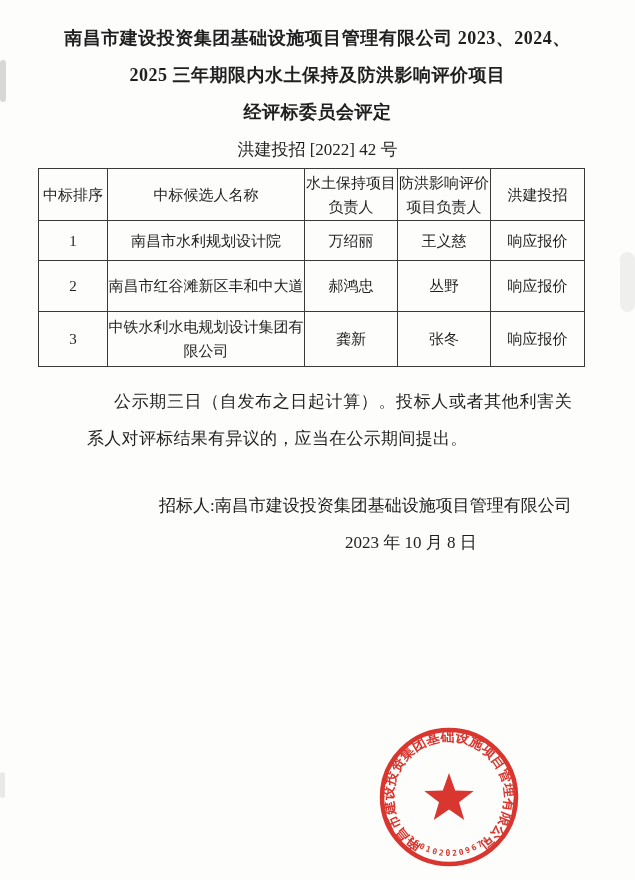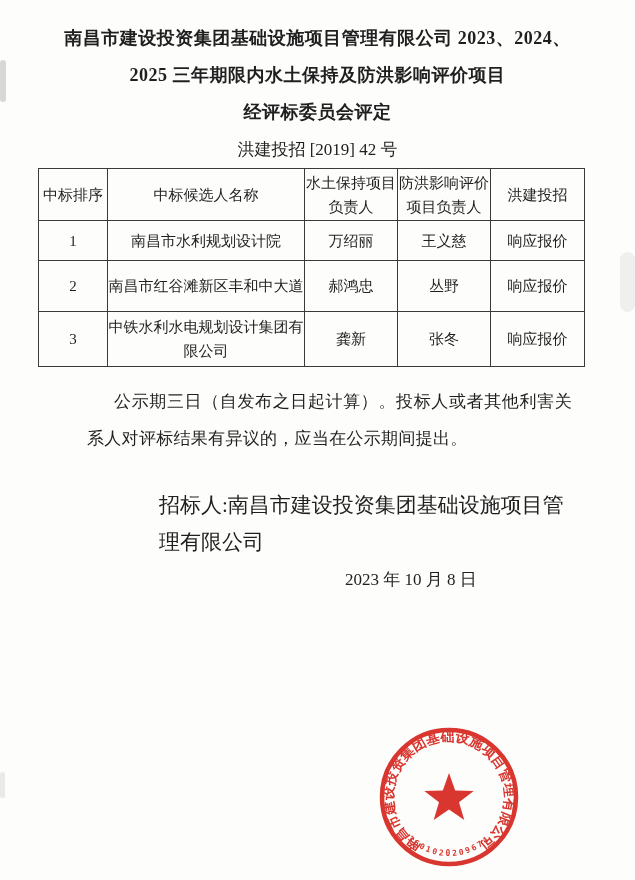--- a/index.html
+++ b/index.html
@@ -32,21 +32,21 @@
     border:1px solid #3a3a3a;text-align:center;vertical-align:middle;
     font-weight:400;line-height:24px;padding:1px 0;
     overflow:hidden;
   }
   tr.hdr{height:52px;}
   tr.r1{height:40px;}
   tr.r2{height:51px;}
   tr.r3{height:55px;}
   .after-table{margin-top:16px;margin-left:24px;}
   .plain-line{font-size:17px;line-height:37px;text-indent:27px;}
-  .bidder-line{font-size:21px;line-height:37px;padding-left:96px;margin-top:30px;}
+  .bidder-line{font-size:17px;line-height:37px;padding-left:96px;margin-top:30px;}
   .date-line{font-size:17px;line-height:37px;padding-left:282px;}
   .stamp{
     position:absolute;left:374px;top:722px;width:150px;height:150px;
     opacity:0.92;mix-blend-mode:multiply;pointer-events:none;
   }
   
   .artifact{position:absolute;background:#7a7a7a;pointer-events:none;}
   .a1{left:0;top:60px;width:6px;height:42px;opacity:.28;border-radius:3px;}
   .a2{left:620px;top:252px;width:15px;height:60px;opacity:.10;border-radius:8px;}
   .a3{left:0;top:772px;width:5px;height:26px;opacity:.15;border-radius:3px;}
@@ -61,21 +61,21 @@
   <div class="artifact a3"></div>
 
   <div class="content">
 
     <div class="title">
       <div>南昌市建设投资集团基础设施项目管理有限公司 2023、2024、</div>
       <div>2025 三年期限内水土保持及防洪影响评价项目</div>
       <div>经评标委员会评定</div>
     </div>
 
-    <div class="doc-number">洪建投招 [2019] 42 号</div>
+    <div class="doc-number">洪建投招 [2022] 42 号</div>
 
 
     <table class="bid-table">
       <colgroup>
         <col style="width:69px">
           <col style="width:197px">
           <col style="width:93px">
           <col style="width:93px">
           <col style="width:94px">
       </colgroup>

